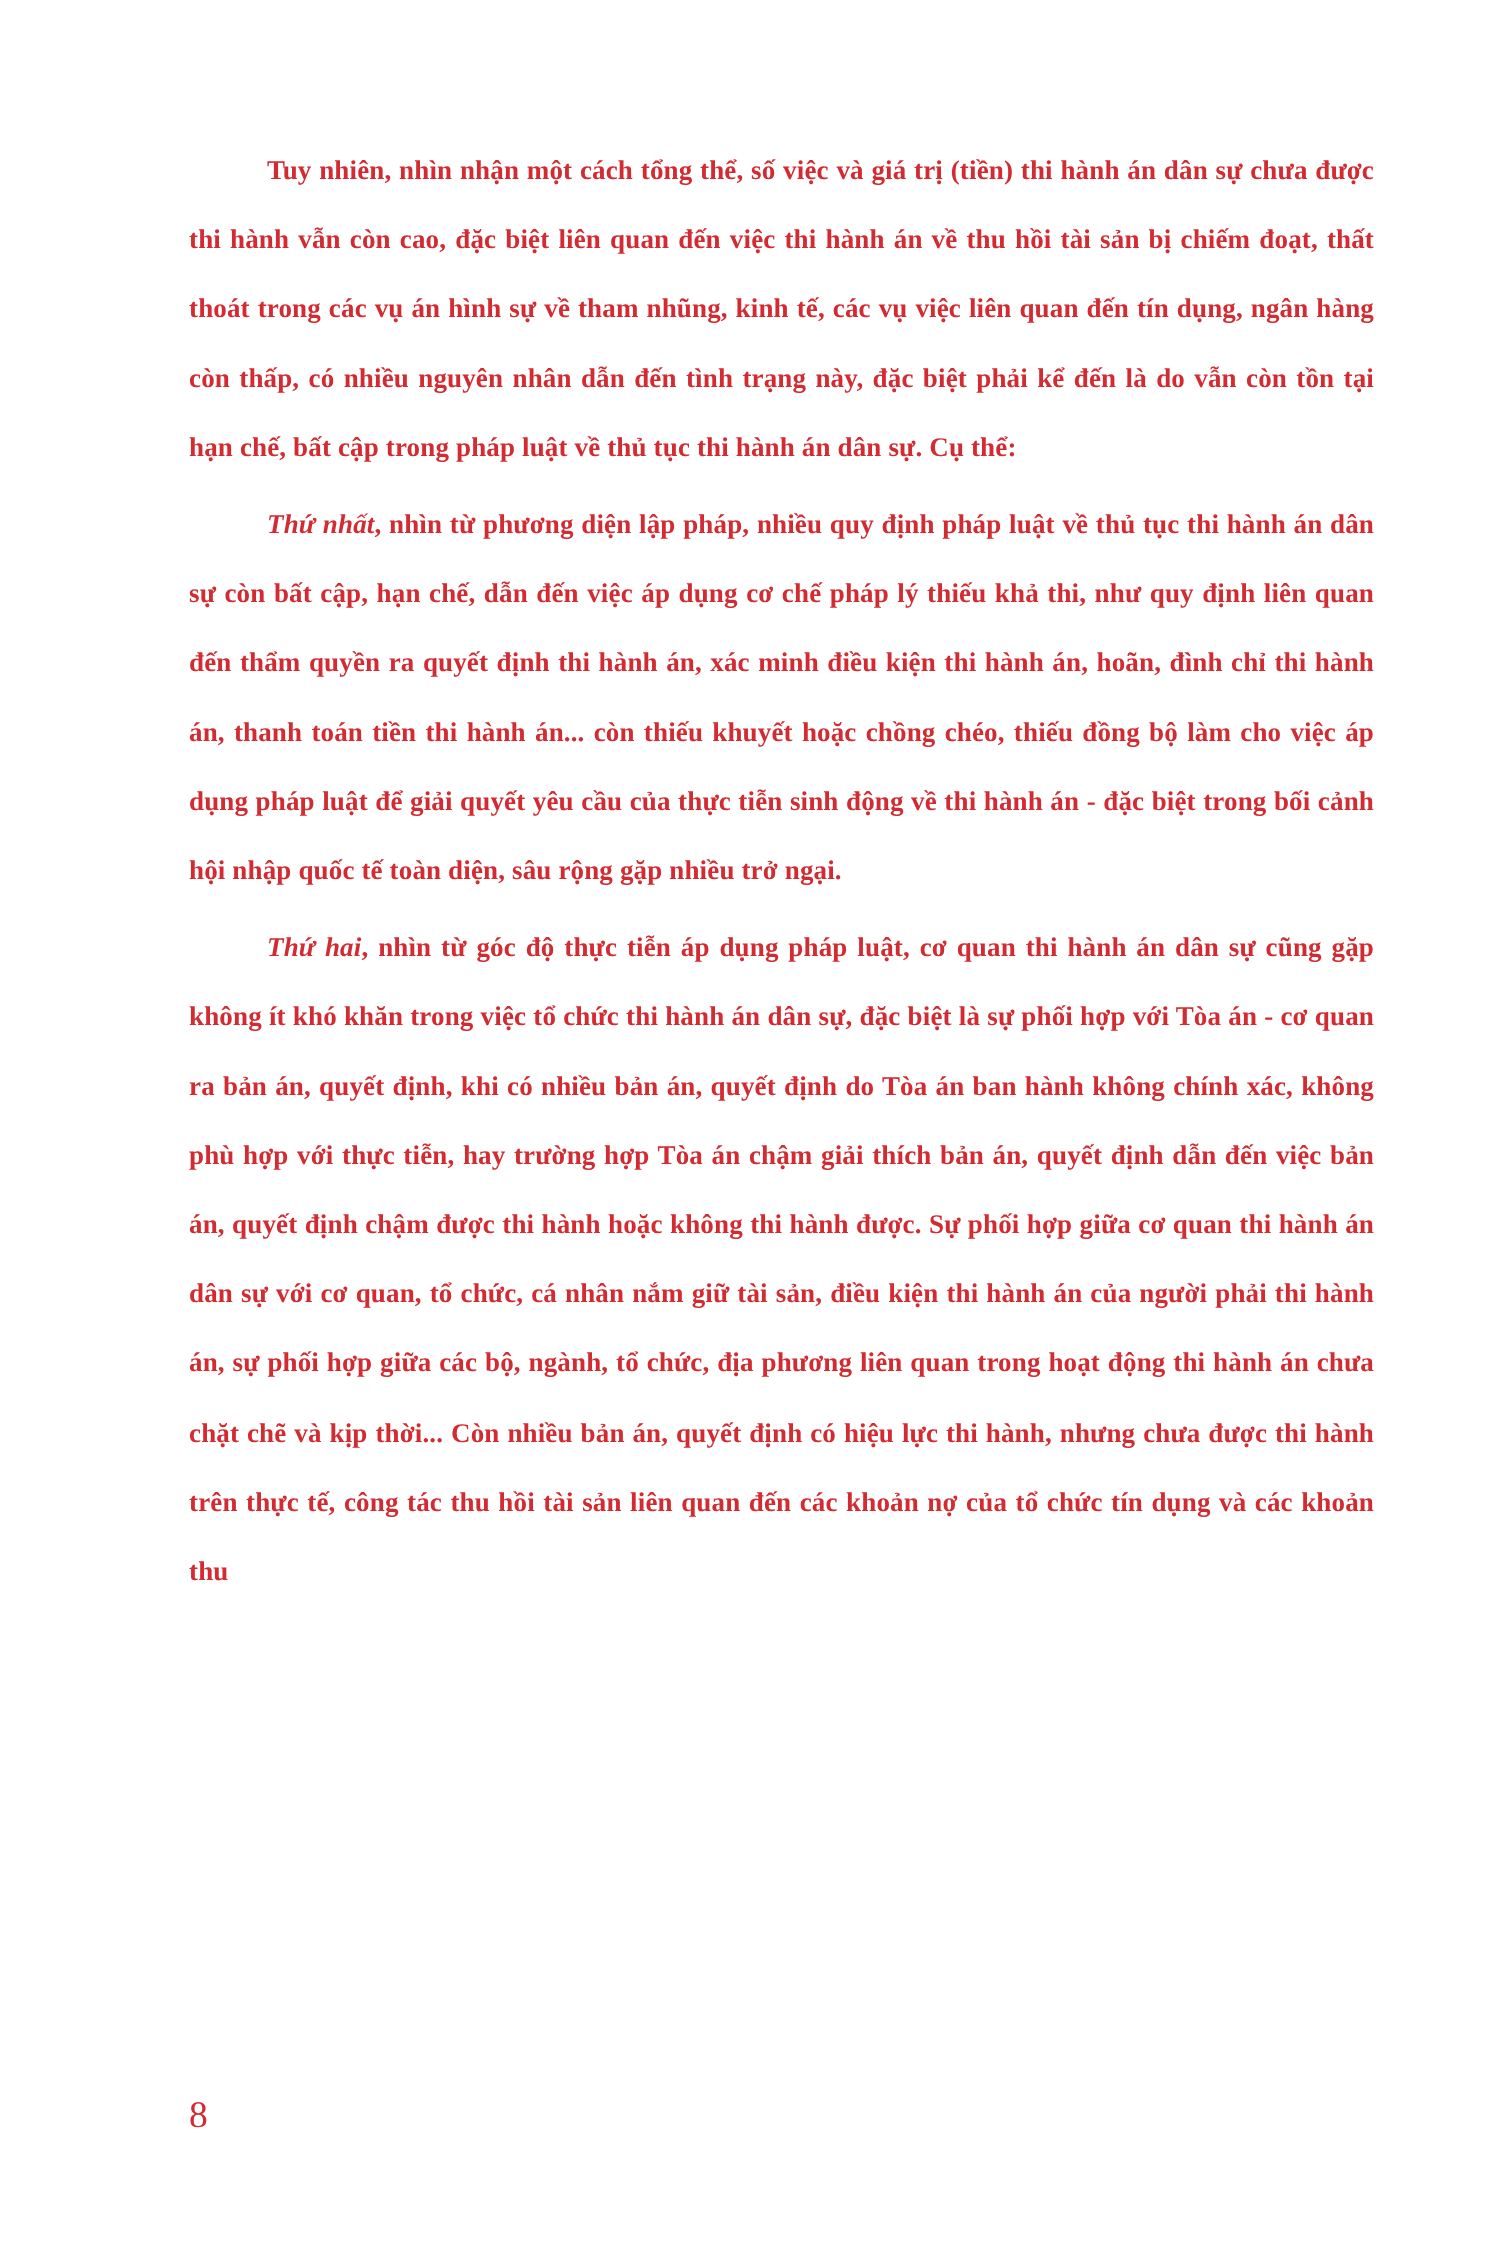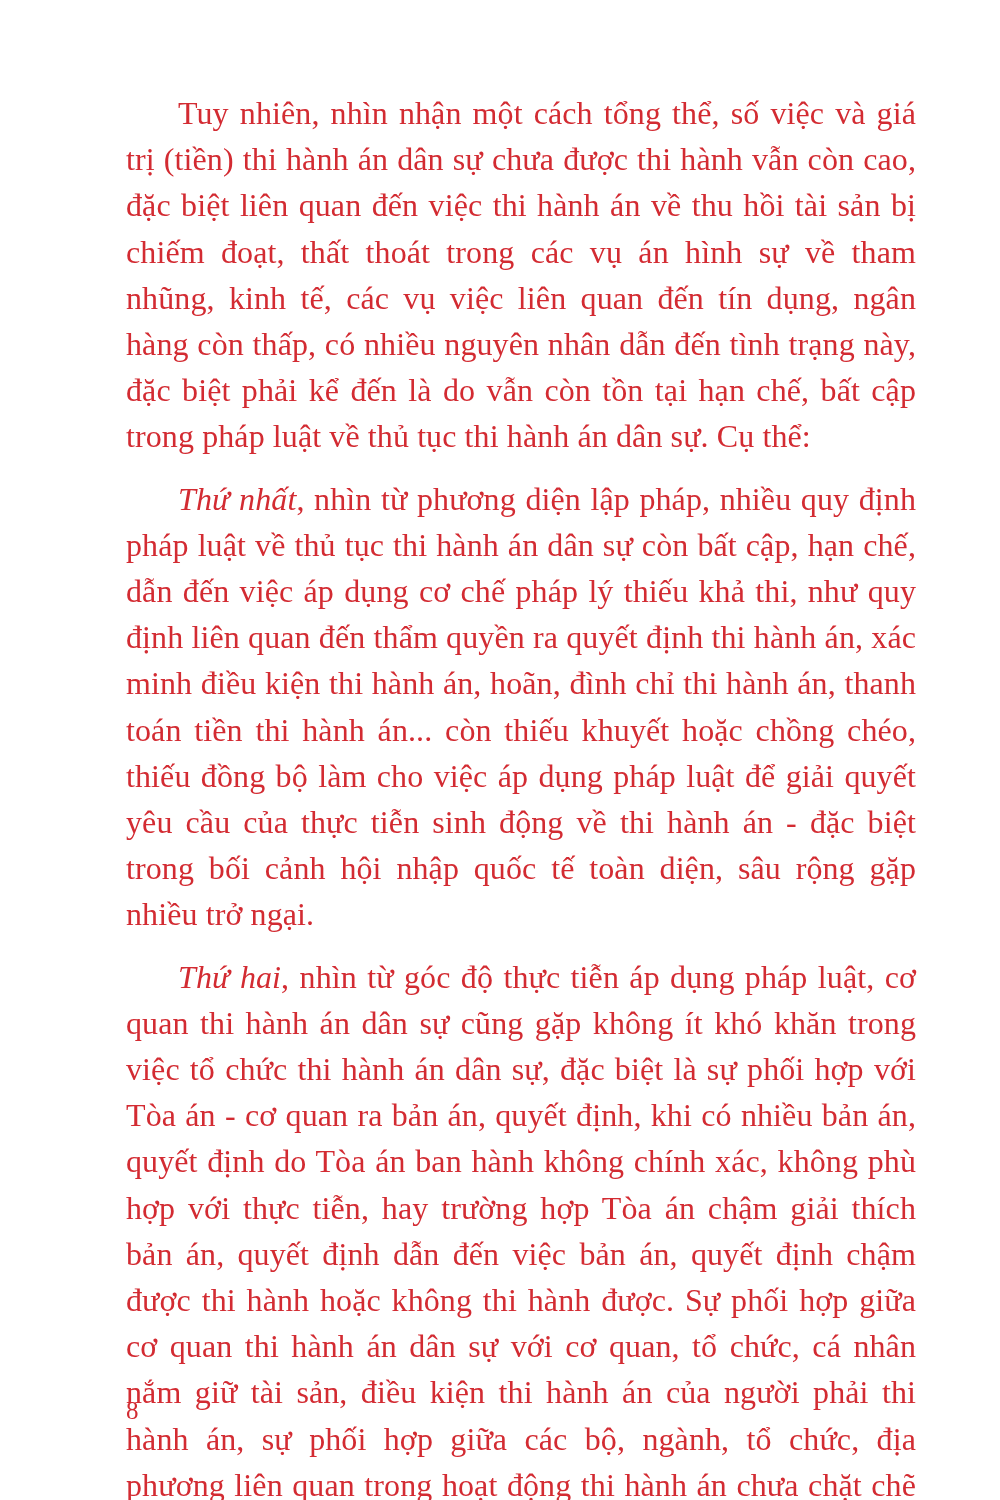--- a/index.html
+++ b/index.html
@@ -29,27 +29,28 @@
     position: absolute;
     left: 126px;
     top: 90px;
     width: 790px;
   }
   p.para {
     margin: 0;
     text-align: justify;
     text-justify: inter-word;
     color: #d32b32;
-    font-size: 32px;
+    font-size: 18px;
     line-height: 46.2px;
     text-indent: 52px;
     letter-spacing: 0.1px;
+    font-weight: bold;
   }
   p.para + p.para {
-    margin-top: 16px;
+    margin-top: 5px;
   }
   .it {
     font-style: italic;
   }
   .page-number {
     position: absolute;
     left: 126px;
     top: 1396px;
     color: #d32b32;
     font-size: 25px;

